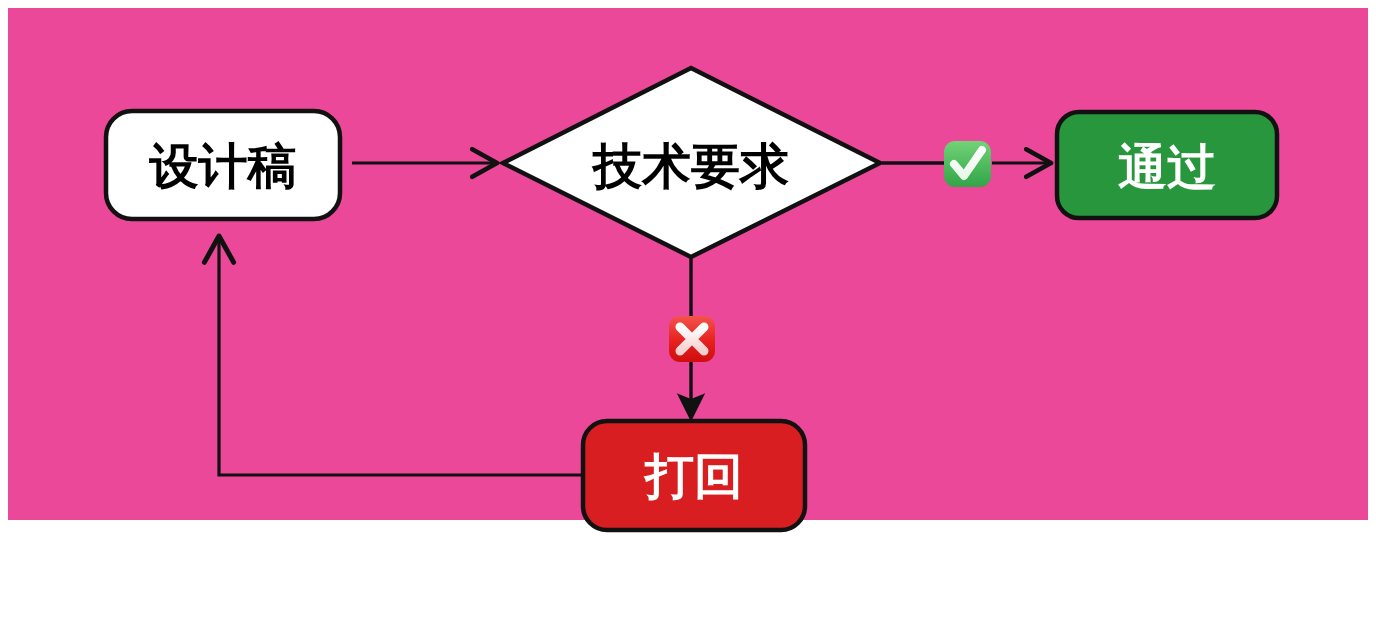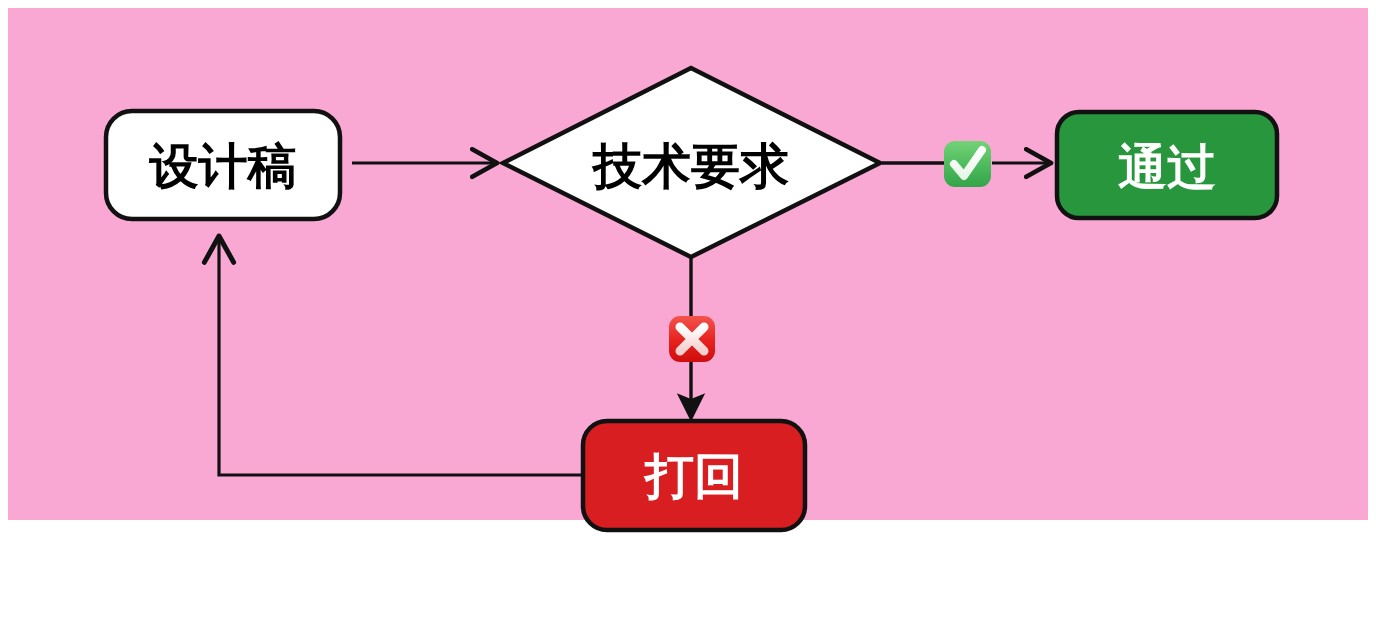--- a/index.html
+++ b/index.html
@@ -13,21 +13,21 @@
     height: 632px;
     font-family: "Liberation Sans", "DejaVu Sans", sans-serif;
     overflow: hidden;
   }
   #canvas {
     position: absolute;
     left: 8px;
     top: 8px;
     width: 1360px;
     height: 512px;
-    background: #f9a8d4;
+    background: #ec4899;
   }
   #diagram-svg {
     position: absolute;
     left: 0;
     top: 0;
     width: 1360px;
     height: 616px;
     display: block;
   }
   .node-label {

